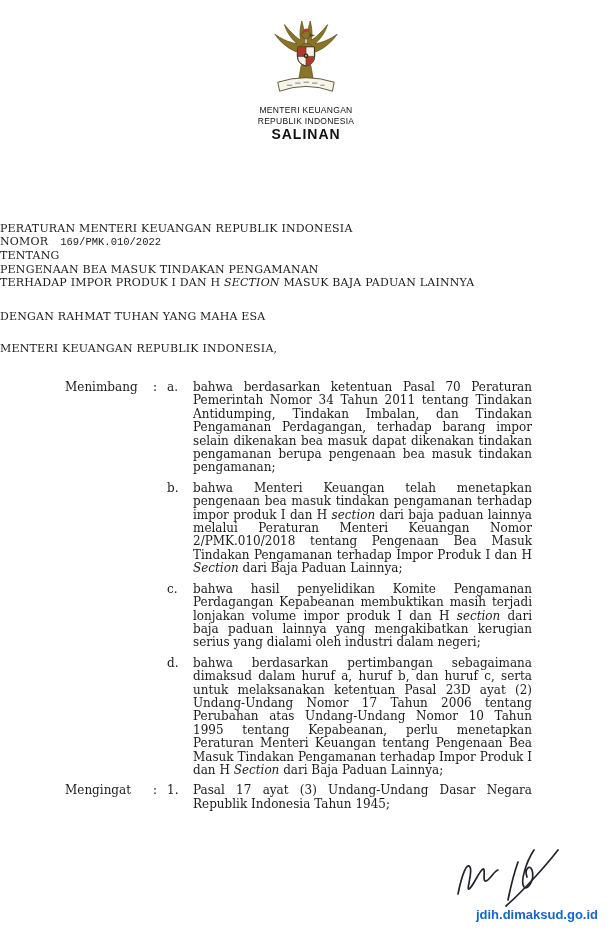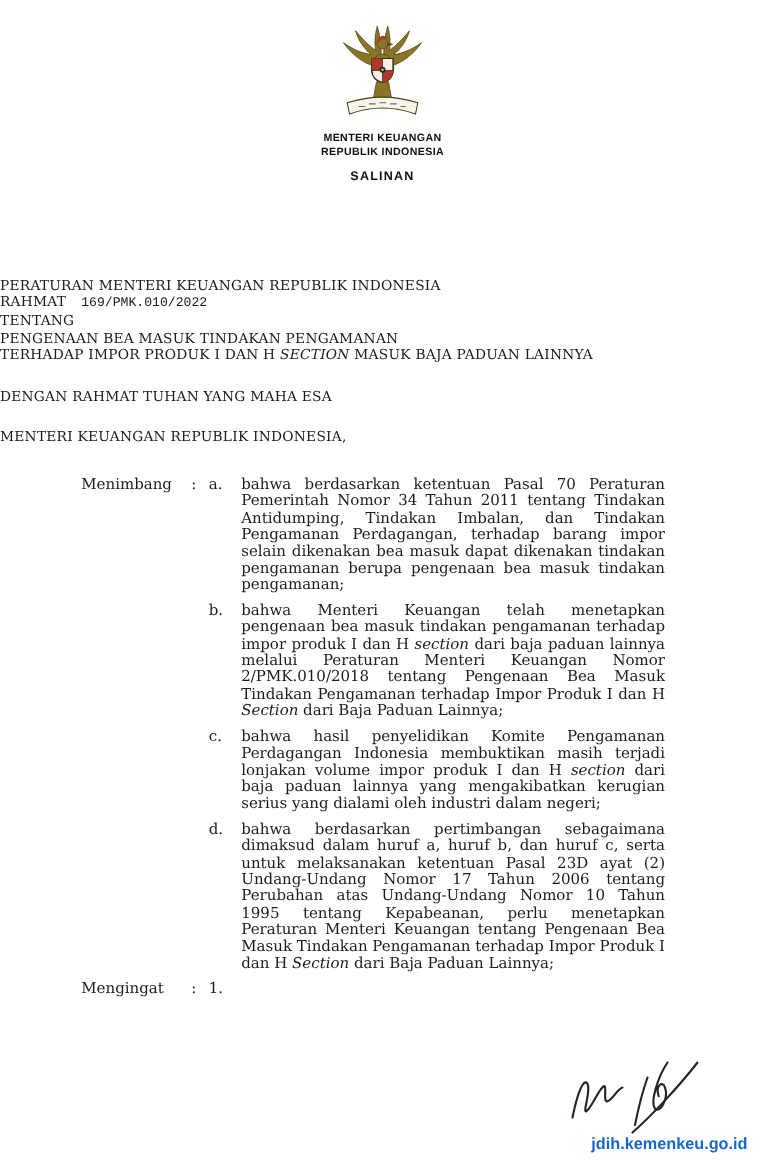--- a/index.html
+++ b/index.html
@@ -5,26 +5,26 @@
   html,body{margin:0;padding:0;background:#ffffff;}
   .page{
     width:612px;height:936px;position:relative;overflow:hidden;
     background:#ffffff;color:#1b1b1b;
     font-family:"DejaVu Serif",serif;margin:0 auto;
   }
   
   .letterhead{position:absolute;top:14px;left:0;width:100%;text-align:center;}
   .emblem{display:block;margin:0 auto;width:72px;height:86px;}
   .ministry{
-    margin-top:5px;font-family:"Liberation Sans",sans-serif;font-weight:bold;
+    margin-top:5px;font-family:"Liberation Sans",sans-serif;font-weight:normal;
     font-size:8.5px;line-height:10.5px;letter-spacing:.3px;color:#111;
   }
   .salinan{
-    margin-top:10px;font-family:"Liberation Sans",sans-serif;font-weight:bold;
-    font-size:10px;letter-spacing:1px;color:#111;
+    font-family:"Liberation Sans",sans-serif;font-weight:bold;
+    font-size:14px;letter-spacing:1px;color:#111;
   }
   
   .title-block{
     position:absolute;top:222px;left:0;width:100%;text-align:left;
     font-size:11px;line-height:13.2px;letter-spacing:.2px;
   }
   .nomor-value{
     font-family:"Liberation Mono",monospace;font-size:10.5px;
     margin-left:12px;letter-spacing:0;
   }
@@ -87,21 +87,21 @@
     </svg>
     <div class="ministry">
       <div>MENTERI KEUANGAN</div>
       <div>REPUBLIK INDONESIA</div>
     </div>
     <div class="salinan">SALINAN</div>
   </header>
 
   <section class="title-block">
     <div>PERATURAN MENTERI KEUANGAN REPUBLIK INDONESIA</div>
-    <div><span>RAHMAT</span><span class="nomor-value">169/PMK.010/2022</span></div>
+    <div><span>NOMOR</span><span class="nomor-value">169/PMK.010/2022</span></div>
     <div>TENTANG</div>
     <div>PENGENAAN BEA MASUK TINDAKAN PENGAMANAN</div>
     <div><span>TERHADAP IMPOR PRODUK I DAN H </span><span class="italic">SECTION</span><span> MASUK BAJA PADUAN LAINNYA</span></div>
     <div class="invocation">DENGAN RAHMAT TUHAN YANG MAHA ESA</div>
     <div class="authority">MENTERI KEUANGAN REPUBLIK INDONESIA,</div>
   </section>
 
   <section class="doc-body">
 
     <div class="row">
@@ -115,42 +115,43 @@
       <div class="cell-label"></div>
       <div class="cell-colon"></div>
       <div class="cell-marker">b.</div>
       <div class="cell-text"><span>bahwa Menteri Keuangan telah menetapkan pengenaan bea masuk tindakan pengamanan terhadap impor produk I dan H </span><span class="italic">section</span><span> dari baja paduan lainnya melalui Peraturan Menteri Keuangan Nomor 2/PMK.010/2018 tentang Pengenaan Bea Masuk Tindakan Pengamanan terhadap Impor Produk I dan H </span><span class="italic">Section</span><span> dari Baja Paduan Lainnya;</span></div>
     </div>
 
     <div class="row">
       <div class="cell-label"></div>
       <div class="cell-colon"></div>
       <div class="cell-marker">c.</div>
-      <div class="cell-text"><span>bahwa hasil penyelidikan Komite Pengamanan Perdagangan Indonesia membuktikan masih terjadi lonjakan volume impor produk I dan H </span><span class="italic">section</span><span> dari baja paduan lainnya yang mengakibatkan kerugian serius yang dialami oleh industri dalam negeri;</span></div>
+      <div class="cell-text"><span>bahwa hasil penyelidikan Komite Pengamanan Perdagangan Kepabeanan membuktikan masih terjadi lonjakan volume impor produk I dan H </span><span class="italic">section</span><span> dari baja paduan lainnya yang mengakibatkan kerugian serius yang dialami oleh industri dalam negeri;</span></div>
     </div>
 
     <div class="row">
       <div class="cell-label"></div>
       <div class="cell-colon"></div>
       <div class="cell-marker">d.</div>
       <div class="cell-text"><span>bahwa berdasarkan pertimbangan sebagaimana dimaksud dalam huruf a, huruf b, dan huruf c, serta untuk melaksanakan ketentuan Pasal 23D ayat (2) Undang-Undang Nomor 17 Tahun 2006 tentang Perubahan atas Undang-Undang Nomor 10 Tahun 1995 tentang Kepabeanan, perlu menetapkan Peraturan Menteri Keuangan tentang Pengenaan Bea Masuk Tindakan Pengamanan terhadap Impor Produk I dan H </span><span class="italic">Section</span><span> dari Baja Paduan Lainnya;</span></div>
     </div>
 
     <div class="row row-mengingat">
       <div class="cell-label">Mengingat</div>
       <div class="cell-colon">:</div>
       <div class="cell-marker">1.</div>
+      <div class="cell-text"><span>Pasal 17 ayat (3) Undang-Undang Dasar Negara Republik Indonesia Tahun 1945;</span></div>
     </div>
 
   </section>
 
   <svg class="signature" viewBox="0 0 120 75" aria-hidden="true">
     <g fill="none" stroke="#23232d" stroke-width="1.7" stroke-linecap="round">
       <path d="M6 52 C10 32 15 20 18 25 C21 30 14 48 17 47 C21 45 27 29 31 27 C34 26 30 40 34 39 C38 38 42 29 46 28"></path>
       <path d="M66 20 C61 34 58 48 56 58"></path>
       <path d="M82 8 C74 20 68 40 72 45 C76 49 83 37 80 28 C78 22 72 27 75 35"></path>
       <path d="M54 64 C70 50 92 26 106 8"></path>
     </g>
   </svg>
 
-  <a class="footer-link">jdih.kemenkeu.go.id</a>
+  <a class="footer-link">jdih.dimaksud.go.id</a>
 
 </div>
 
 </body></html>

